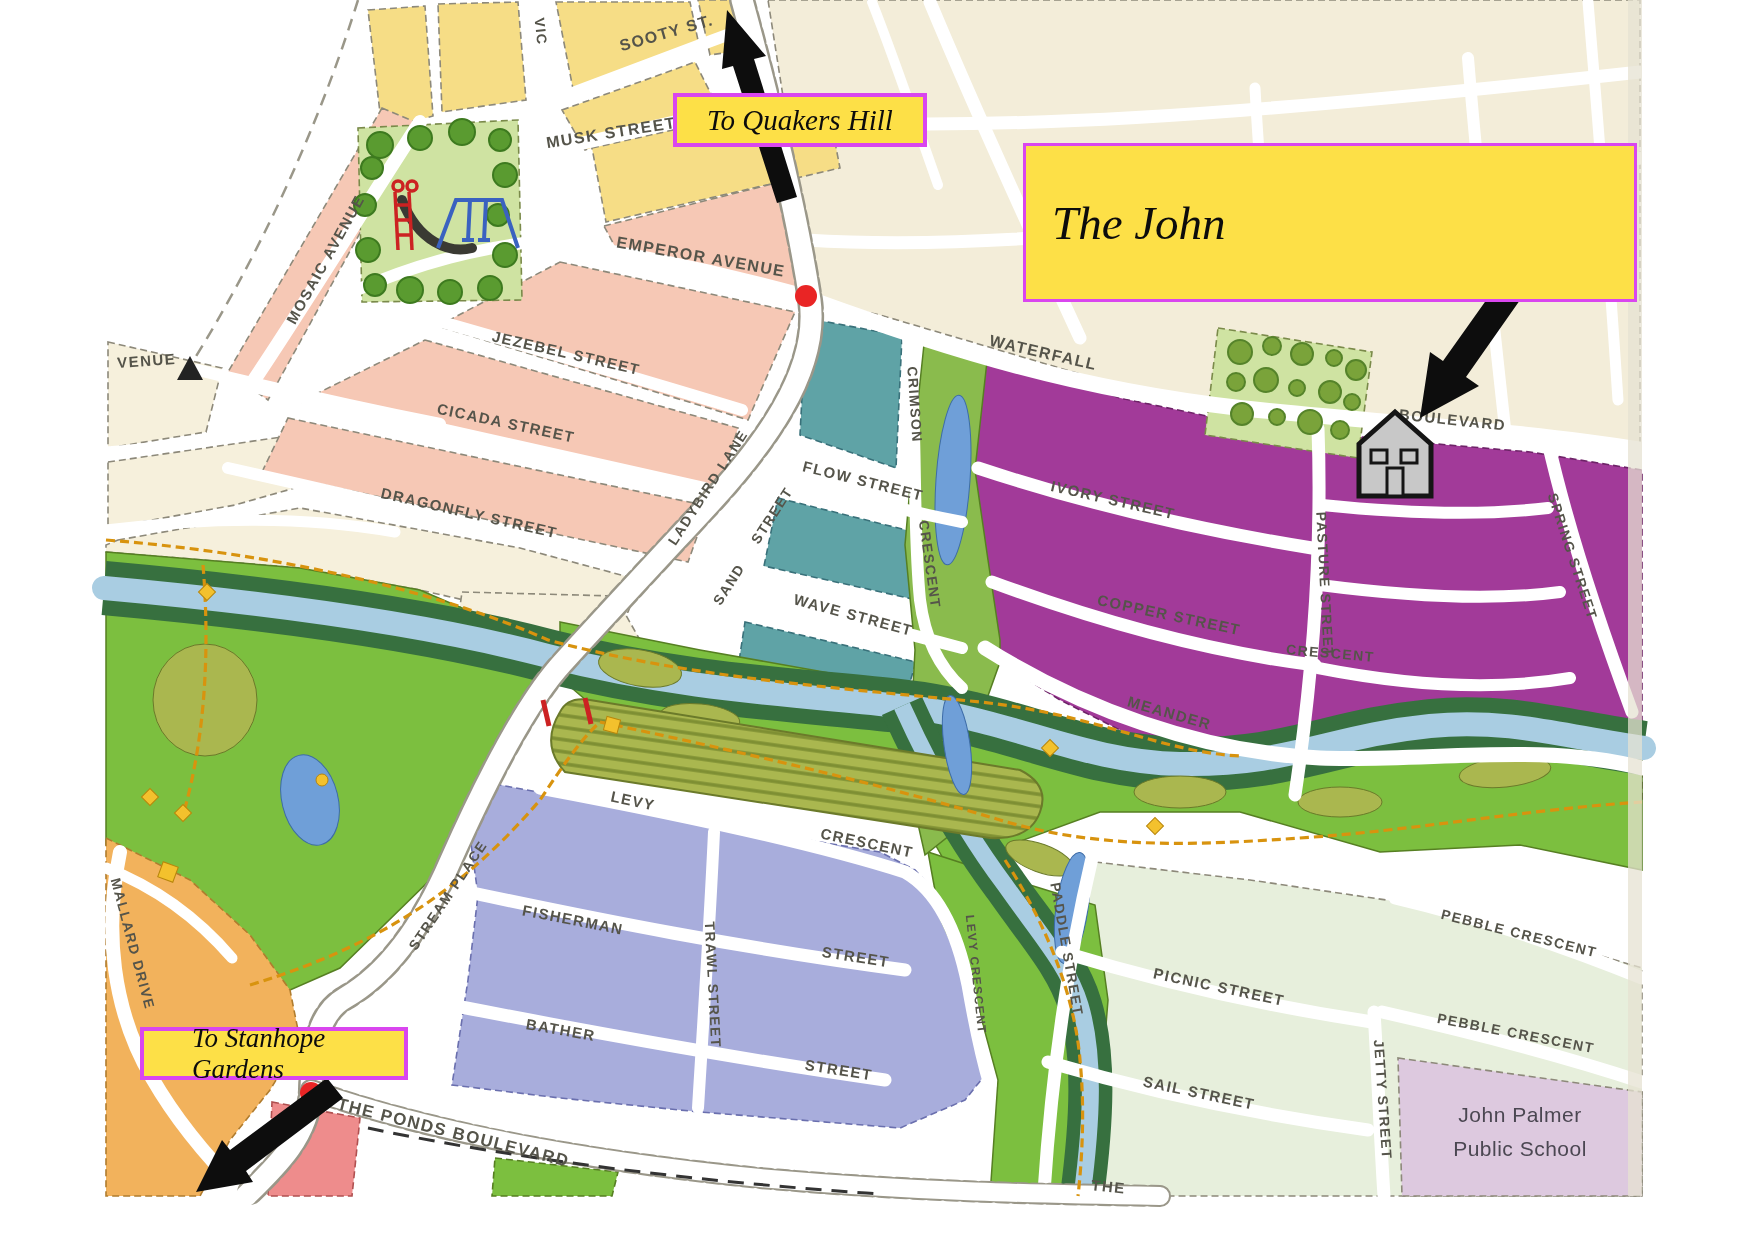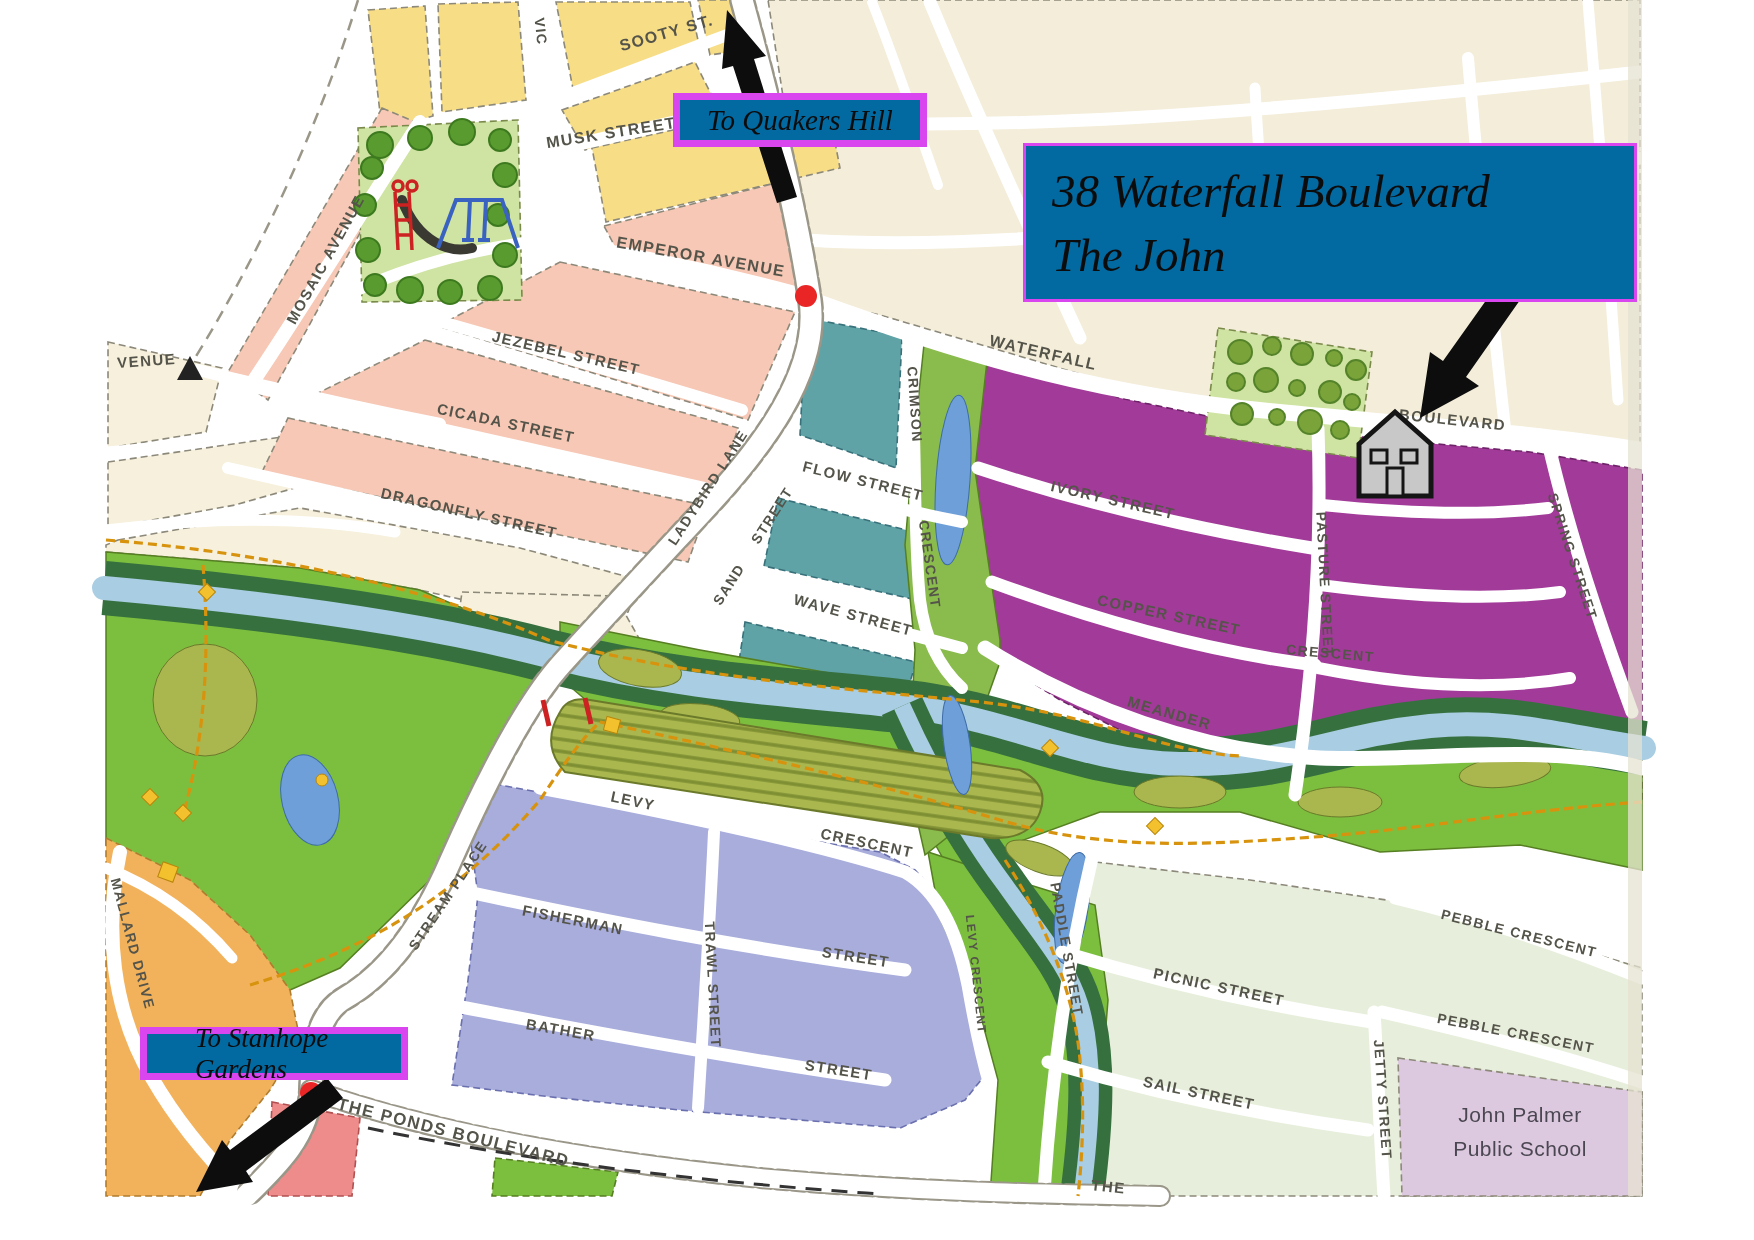--- a/index.html
+++ b/index.html
@@ -3,21 +3,21 @@
 <meta charset="utf-8">
 <style>
   html,body{margin:0;padding:0;background:#ffffff;}
   body{width:1754px;height:1240px;position:relative;overflow:hidden;
        font-family:"Liberation Sans",sans-serif;}
   .stage{position:absolute;left:0;top:0;width:1754px;height:1240px;}
   svg{position:absolute;left:0;top:0;}
   .street-label{font-family:"Liberation Sans",sans-serif;font-weight:bold;
                 fill:#55544a;letter-spacing:1.5px;}
   .school-label{font-family:"Liberation Sans",sans-serif;fill:#4b4752;letter-spacing:.5px;}
-  .anno{position:absolute;background:#0369a1;border:7px solid #d946ef;color:#0c0c0c;
+  .anno{position:absolute;background:#fde047;border:4px solid #d946ef;color:#0c0c0c;
         font-family:"Liberation Serif",serif;font-style:italic;box-sizing:border-box;
         display:flex;align-items:center;justify-content:center;}
   .anno-small{font-size:29px;}
   .anno-big{flex-direction:column;align-items:flex-start;justify-content:center;
             padding-left:26px;font-size:47px;line-height:64px;border-width:3px;}
 </style>
 </head>
 <body>
 
 <div class="stage">
@@ -302,20 +302,19 @@
   </g>
 
   <rect x="1628" y="0" width="14" height="1196" fill="#e6e2d2" opacity="0.75"></rect>
 </svg>
 
 <div class="anno anno-small" style="left:673px;top:93px;width:254px;height:54px;">
   <span>To Quakers Hill</span>
 </div>
 
 <div class="anno anno-big" style="left:1023px;top:143px;width:614px;height:159px;">
-  <span>38 Waterfall Boulevard</span>
   <span>The John</span>
 </div>
 
 <div class="anno anno-small" style="left:140px;top:1027px;width:268px;height:53px;font-size:27px;padding-left:48px;">
   <span>To Stanhope Gardens</span>
 </div>
 </div>
 
 </body></html>

